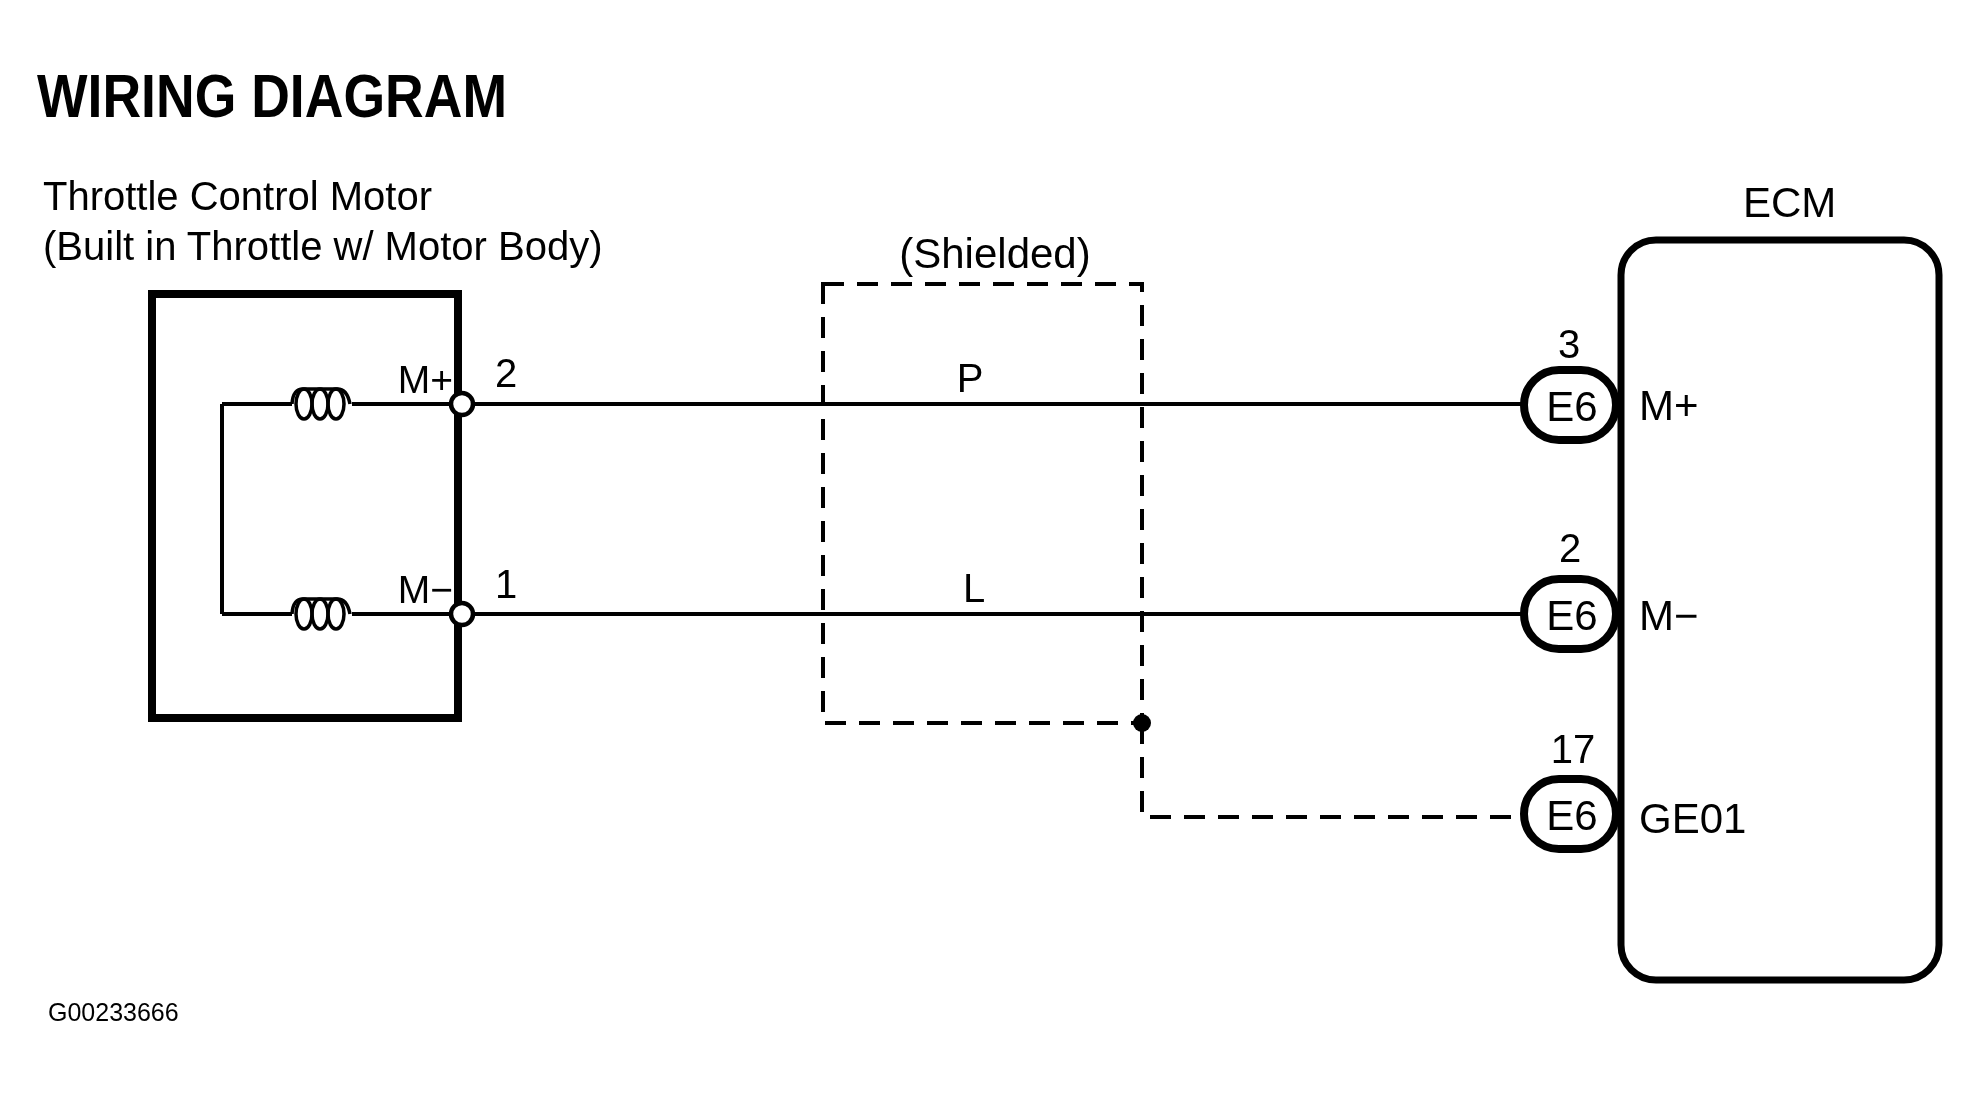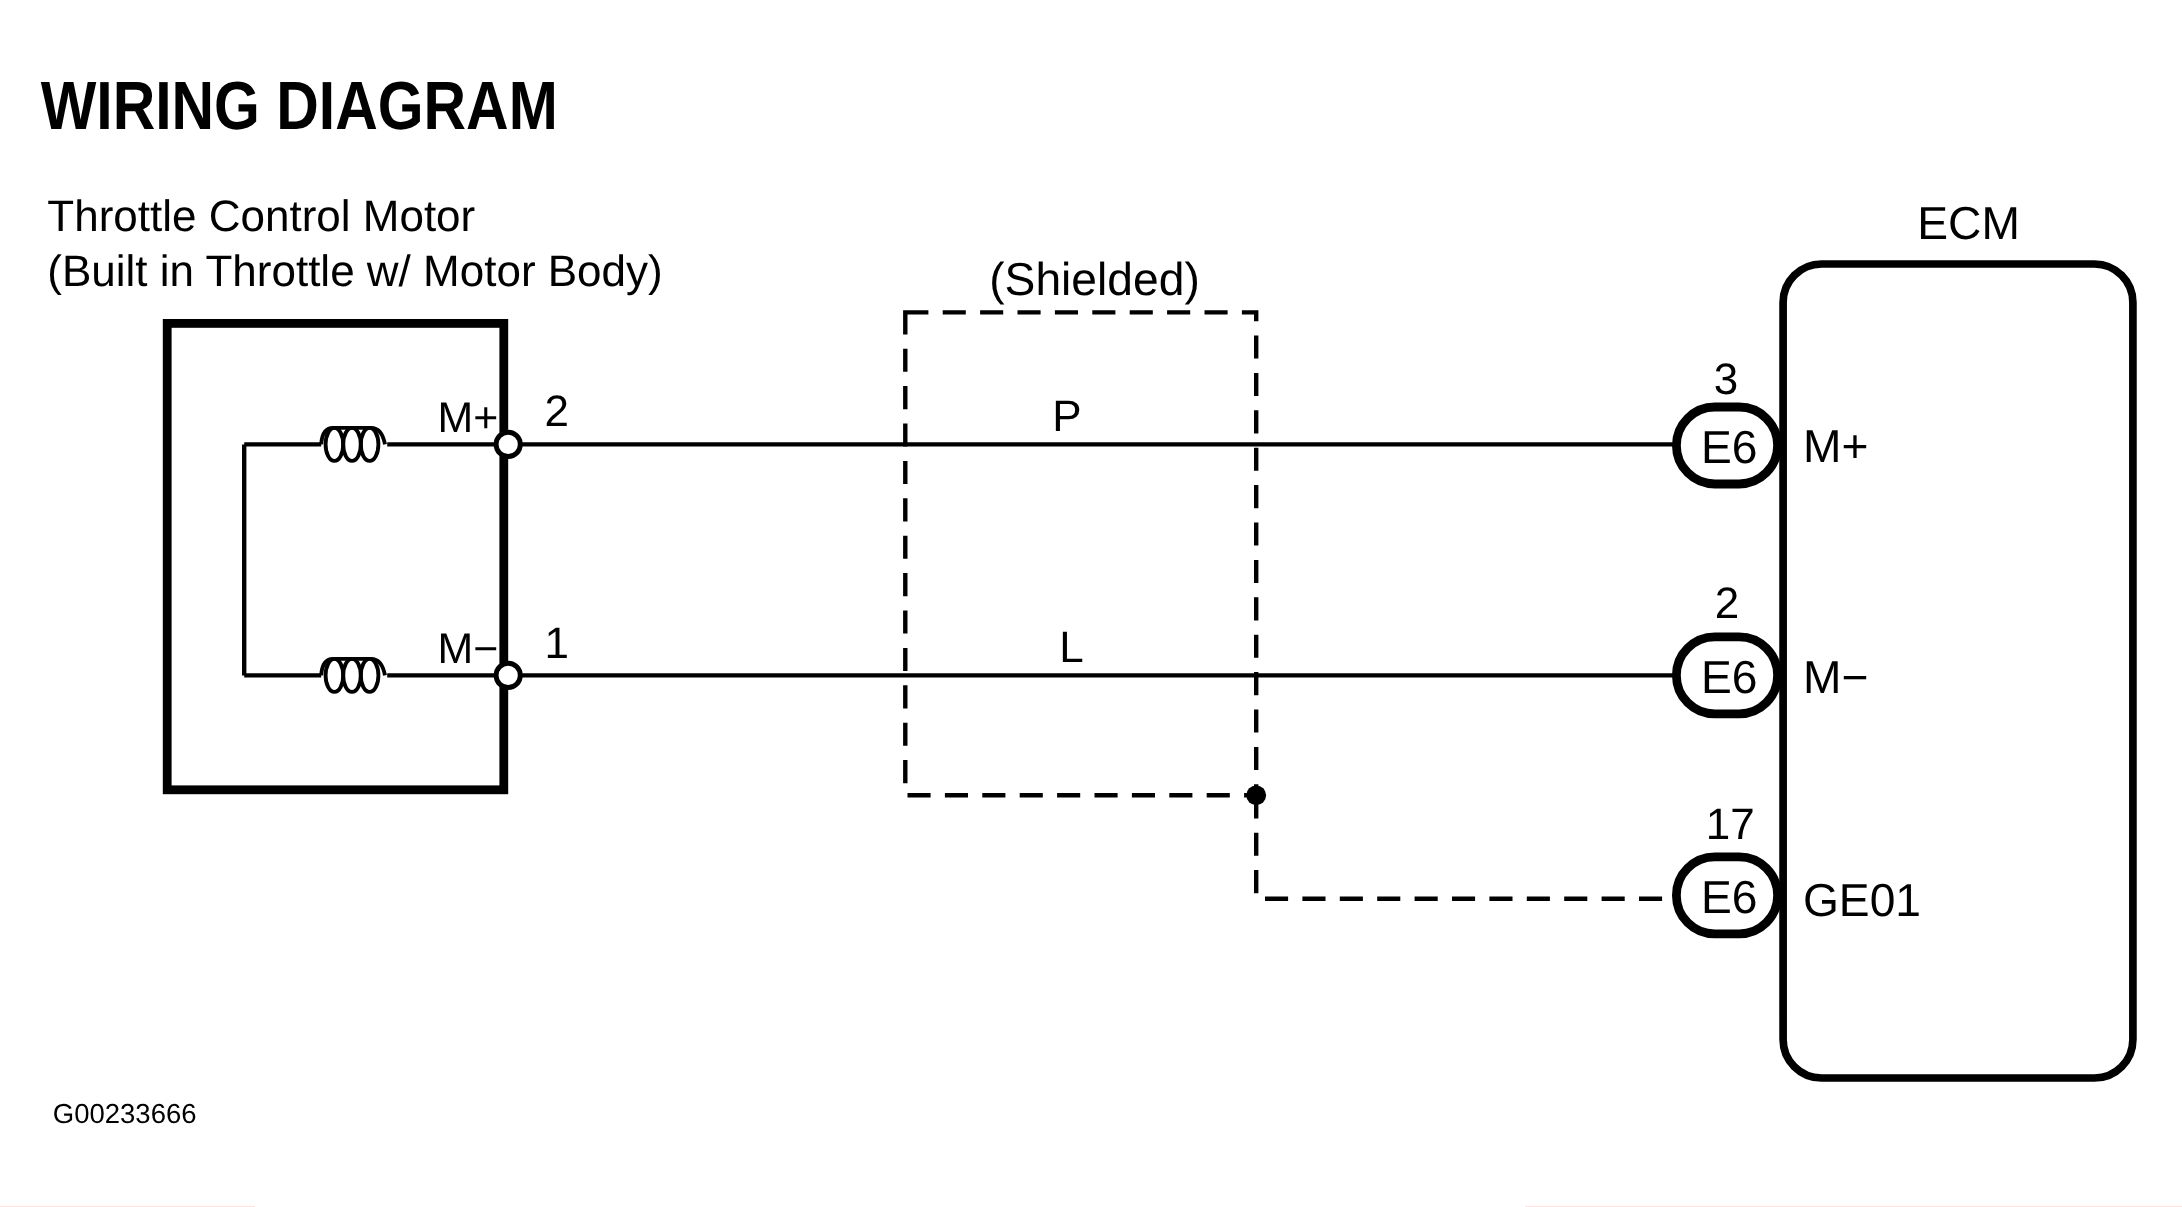--- a/index.html
+++ b/index.html
@@ -4,21 +4,21 @@
 <style>
   html, body {
     margin: 0;
     padding: 0;
     background: #ffffff;
   }
   .page {
     position: relative;
     width: 1984px;
     height: 1097px;
-    background: #fca5a5;
+    background: #5eead4;
     overflow: hidden;
   }
   svg text {
     font-family: "Liberation Sans", "DejaVu Sans", sans-serif;
     fill: #000000;
   }
   .t-title  { font-size: 62px; font-weight: bold; }
   .t-label  { font-size: 40px; }
   .t-label2 { font-size: 42px; }
   .t-term   { font-size: 39px; }

